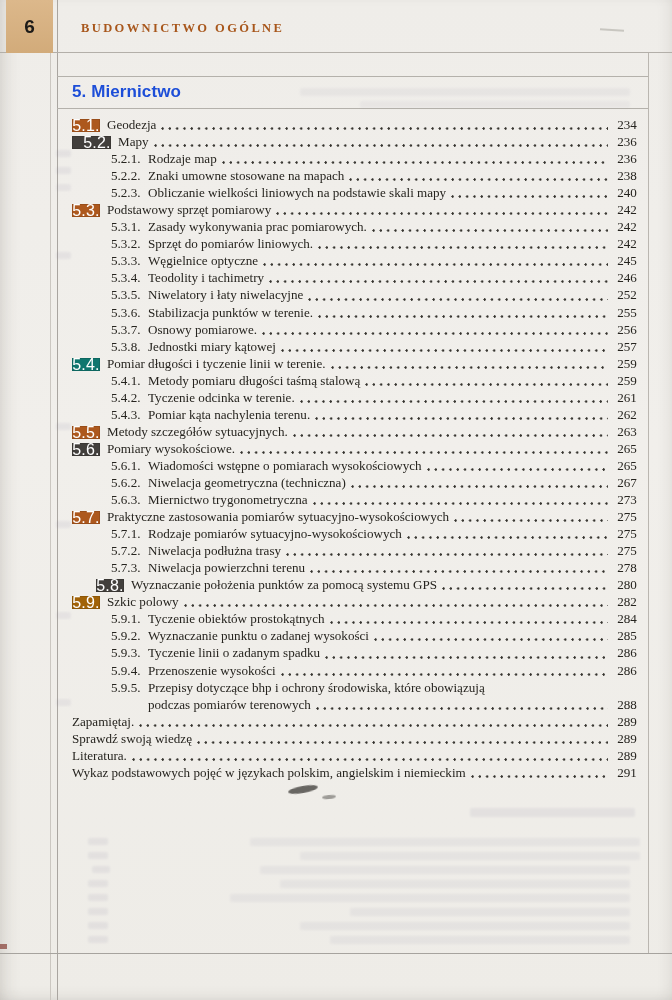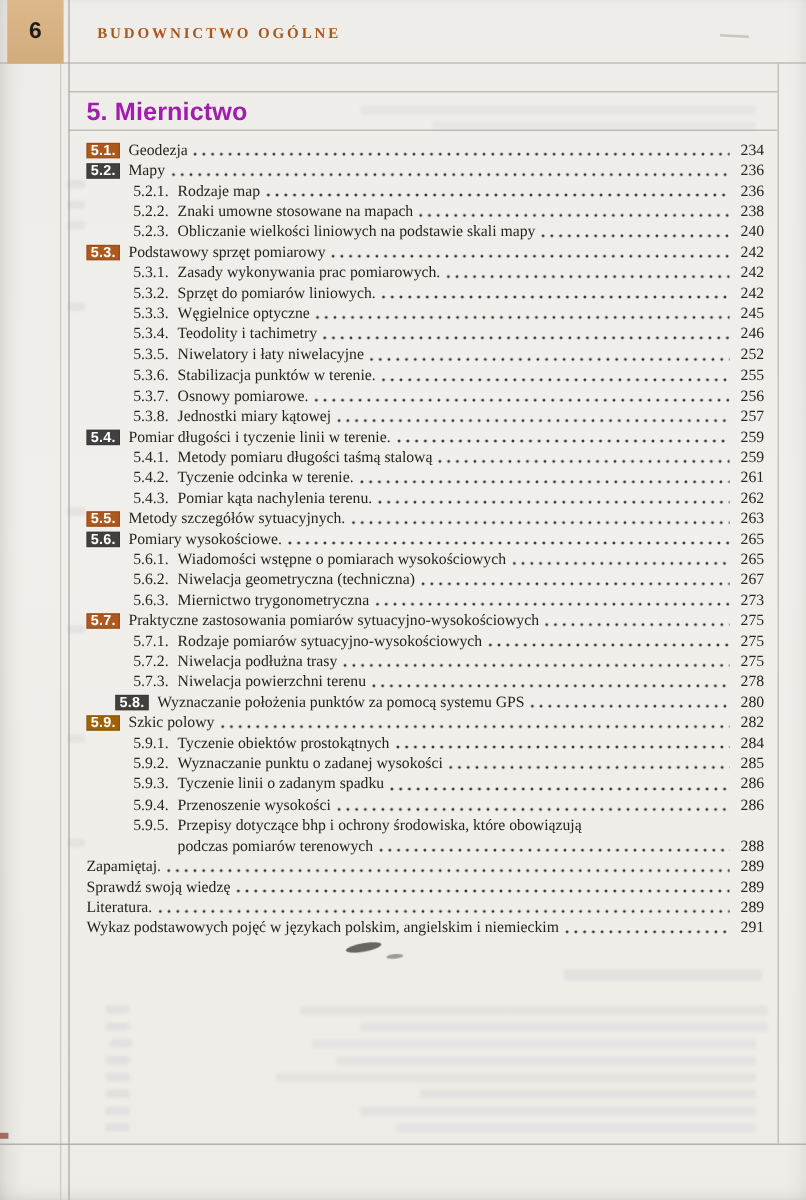--- a/index.html
+++ b/index.html
@@ -27,29 +27,29 @@
   .vl{position:absolute;width:1px;}
   .hl-header{top:52px;left:0;width:672px;background:#b3afa9;}
   .hl-frametop{top:76px;left:57px;width:591px;background:#b4b1ab;}
   .hl-titlebtm{top:108px;left:57px;width:591px;background:#b4b1ab;}
   .hl-bottom{top:953px;left:0;width:672px;background:#a6a39e;}
   .vl-main{left:57px;top:0;height:1000px;background:#a9a5a0;}
   .vl-faint{left:50px;top:53px;height:947px;background:#cbc7c1;}
   .vl-right{left:648px;top:53px;height:900px;background:#bab6b0;}
   
   .chtitle{position:absolute;left:72px;top:82px;
-    font-family:"Liberation Sans",sans-serif;font-weight:bold;font-size:21px;
-    color:#a21caf;letter-spacing:.1px;}
+    font-family:"Liberation Sans",sans-serif;font-weight:bold;font-size:17px;
+    color:#1d4ed8;letter-spacing:.1px;}
   
   .toc{position:absolute;left:72px;top:117px;width:568px;
     font-size:13.1px;color:#26241f;}
   .row{display:flex;align-items:baseline;height:17.05px;white-space:nowrap;}
   .badge{flex:0 0 28px;height:13px;line-height:13.5px;align-self:center;
-    text-align:center;font-family:"Liberation Sans",sans-serif;font-weight:bold;
-    font-size:12px;color:#fff;margin-right:7px;letter-spacing:.2px;
+    text-align:center;font-family:"Liberation Sans",sans-serif;font-weight:normal;
+    font-size:16px;color:#fff;margin-right:7px;letter-spacing:.2px;
     box-shadow:inset 0 0 0 1px rgba(0,0,0,.12);}
   .row-sub{padding-left:39px;}
   .subnum{flex:0 0 37px;}
   .row-cont{padding-left:76px;}
   .label{flex:0 0 auto;}
   .leader{flex:1 1 auto;align-self:stretch;margin:0 6px 0 5px;min-width:10px;
     background-image:radial-gradient(circle at 1.6px 1.6px,#34322d 1.05px,rgba(52,50,45,0) 1.4px);
     background-size:7.3px 3.2px;background-repeat:repeat-x;
     background-position:left calc(100% - 3.8px);}
   .leader.hidden{background:none;}
@@ -81,21 +81,21 @@
 <div class="chtitle">5. Miernictwo</div>
 
 <div class="toc" id="toc-list">
     <div class="row row-section">
       <span class="badge" style="background: rgb(173, 88, 29);">5.1.</span>
       <span class="label">Geodezja</span>
       <span class="leader"></span>
       <span class="pagenum">234</span>
     </div>
     <div class="row row-section">
-      <span class="badge" style="background: rgb(66, 63, 60);">5.2.</span>
+      <span class="badge" style="background: rgb(66, 63, 60); padding-left: 11px;">5.2.</span>
       <span class="label">Mapy</span>
       <span class="leader"></span>
       <span class="pagenum">236</span>
     </div>
     <div class="row row-sub">
       <span class="subnum">5.2.1.</span>
       <span class="label">Rodzaje map</span>
       <span class="leader"></span>
       <span class="pagenum">236</span>
     </div>
@@ -159,21 +159,21 @@
       <span class="leader"></span>
       <span class="pagenum">256</span>
     </div>
     <div class="row row-sub">
       <span class="subnum">5.3.8.</span>
       <span class="label">Jednostki miary kątowej</span>
       <span class="leader"></span>
       <span class="pagenum">257</span>
     </div>
     <div class="row row-section">
-      <span class="badge" style="background: #404040;">5.4.</span>
+      <span class="badge" style="background: #0f766e;">5.4.</span>
       <span class="label">Pomiar długości i tyczenie linii w terenie.</span>
       <span class="leader"></span>
       <span class="pagenum">259</span>
     </div>
     <div class="row row-sub">
       <span class="subnum">5.4.1.</span>
       <span class="label">Metody pomiaru długości taśmą stalową</span>
       <span class="leader"></span>
       <span class="pagenum">259</span>
     </div>

